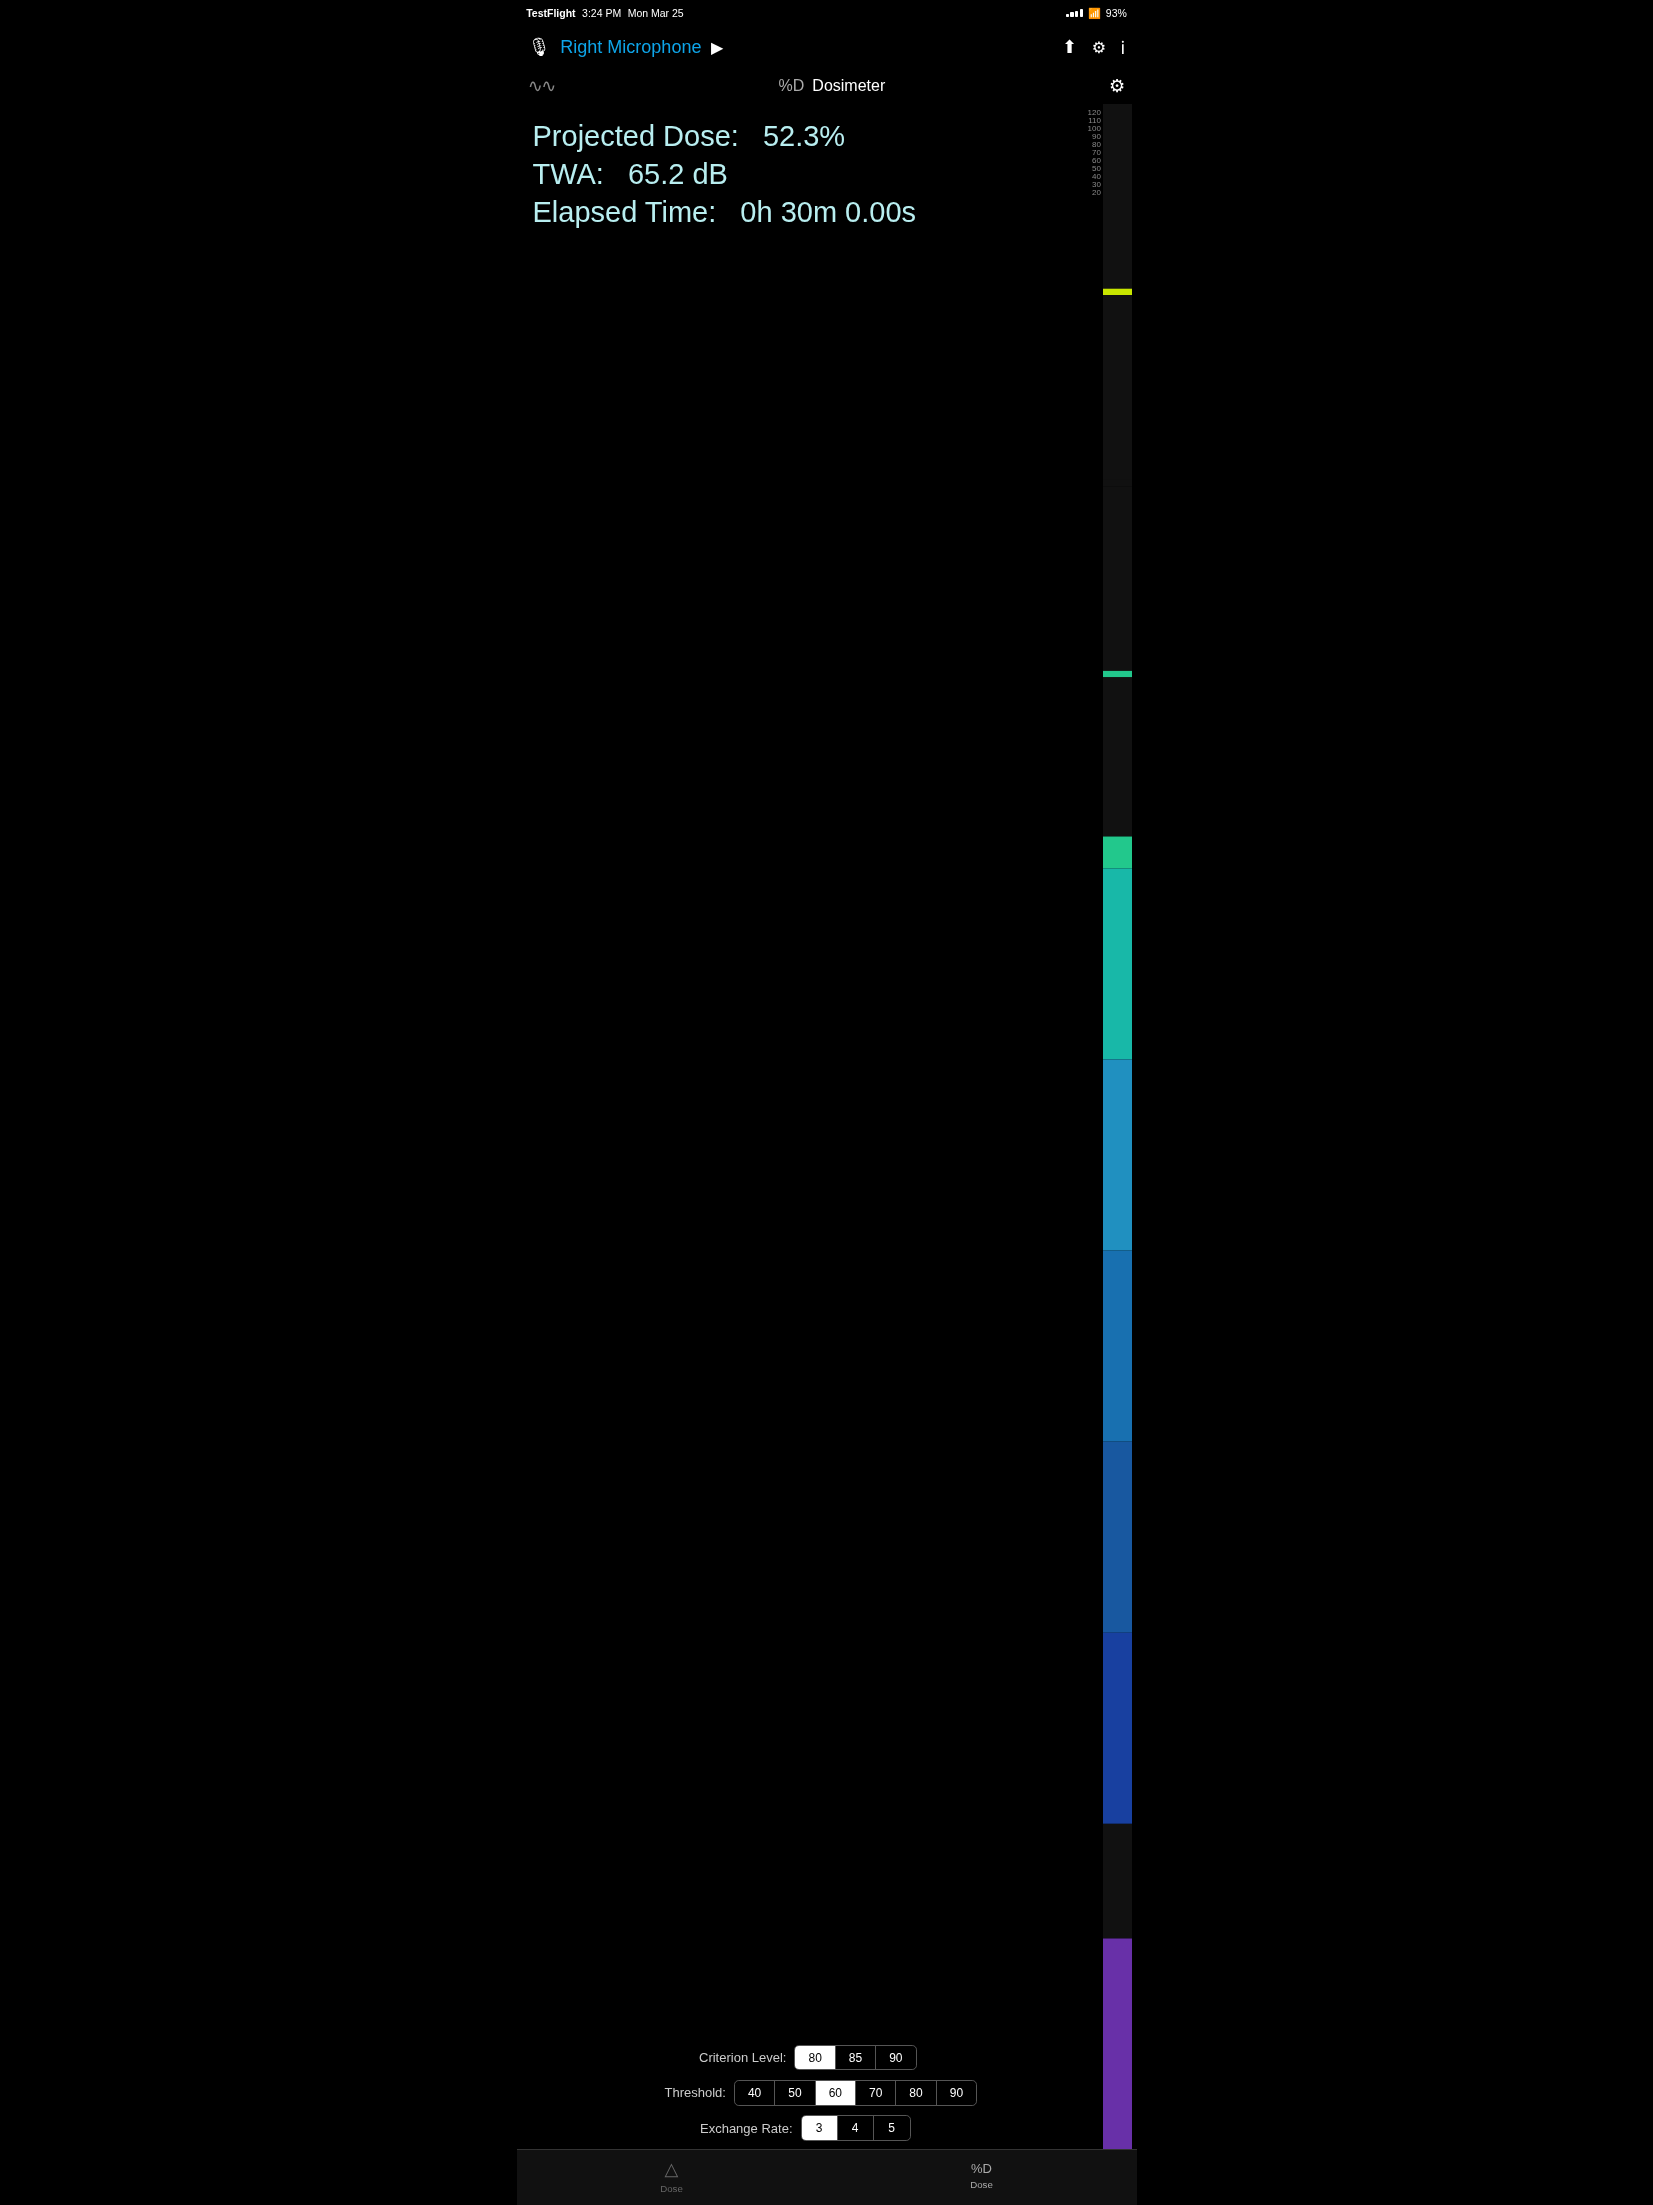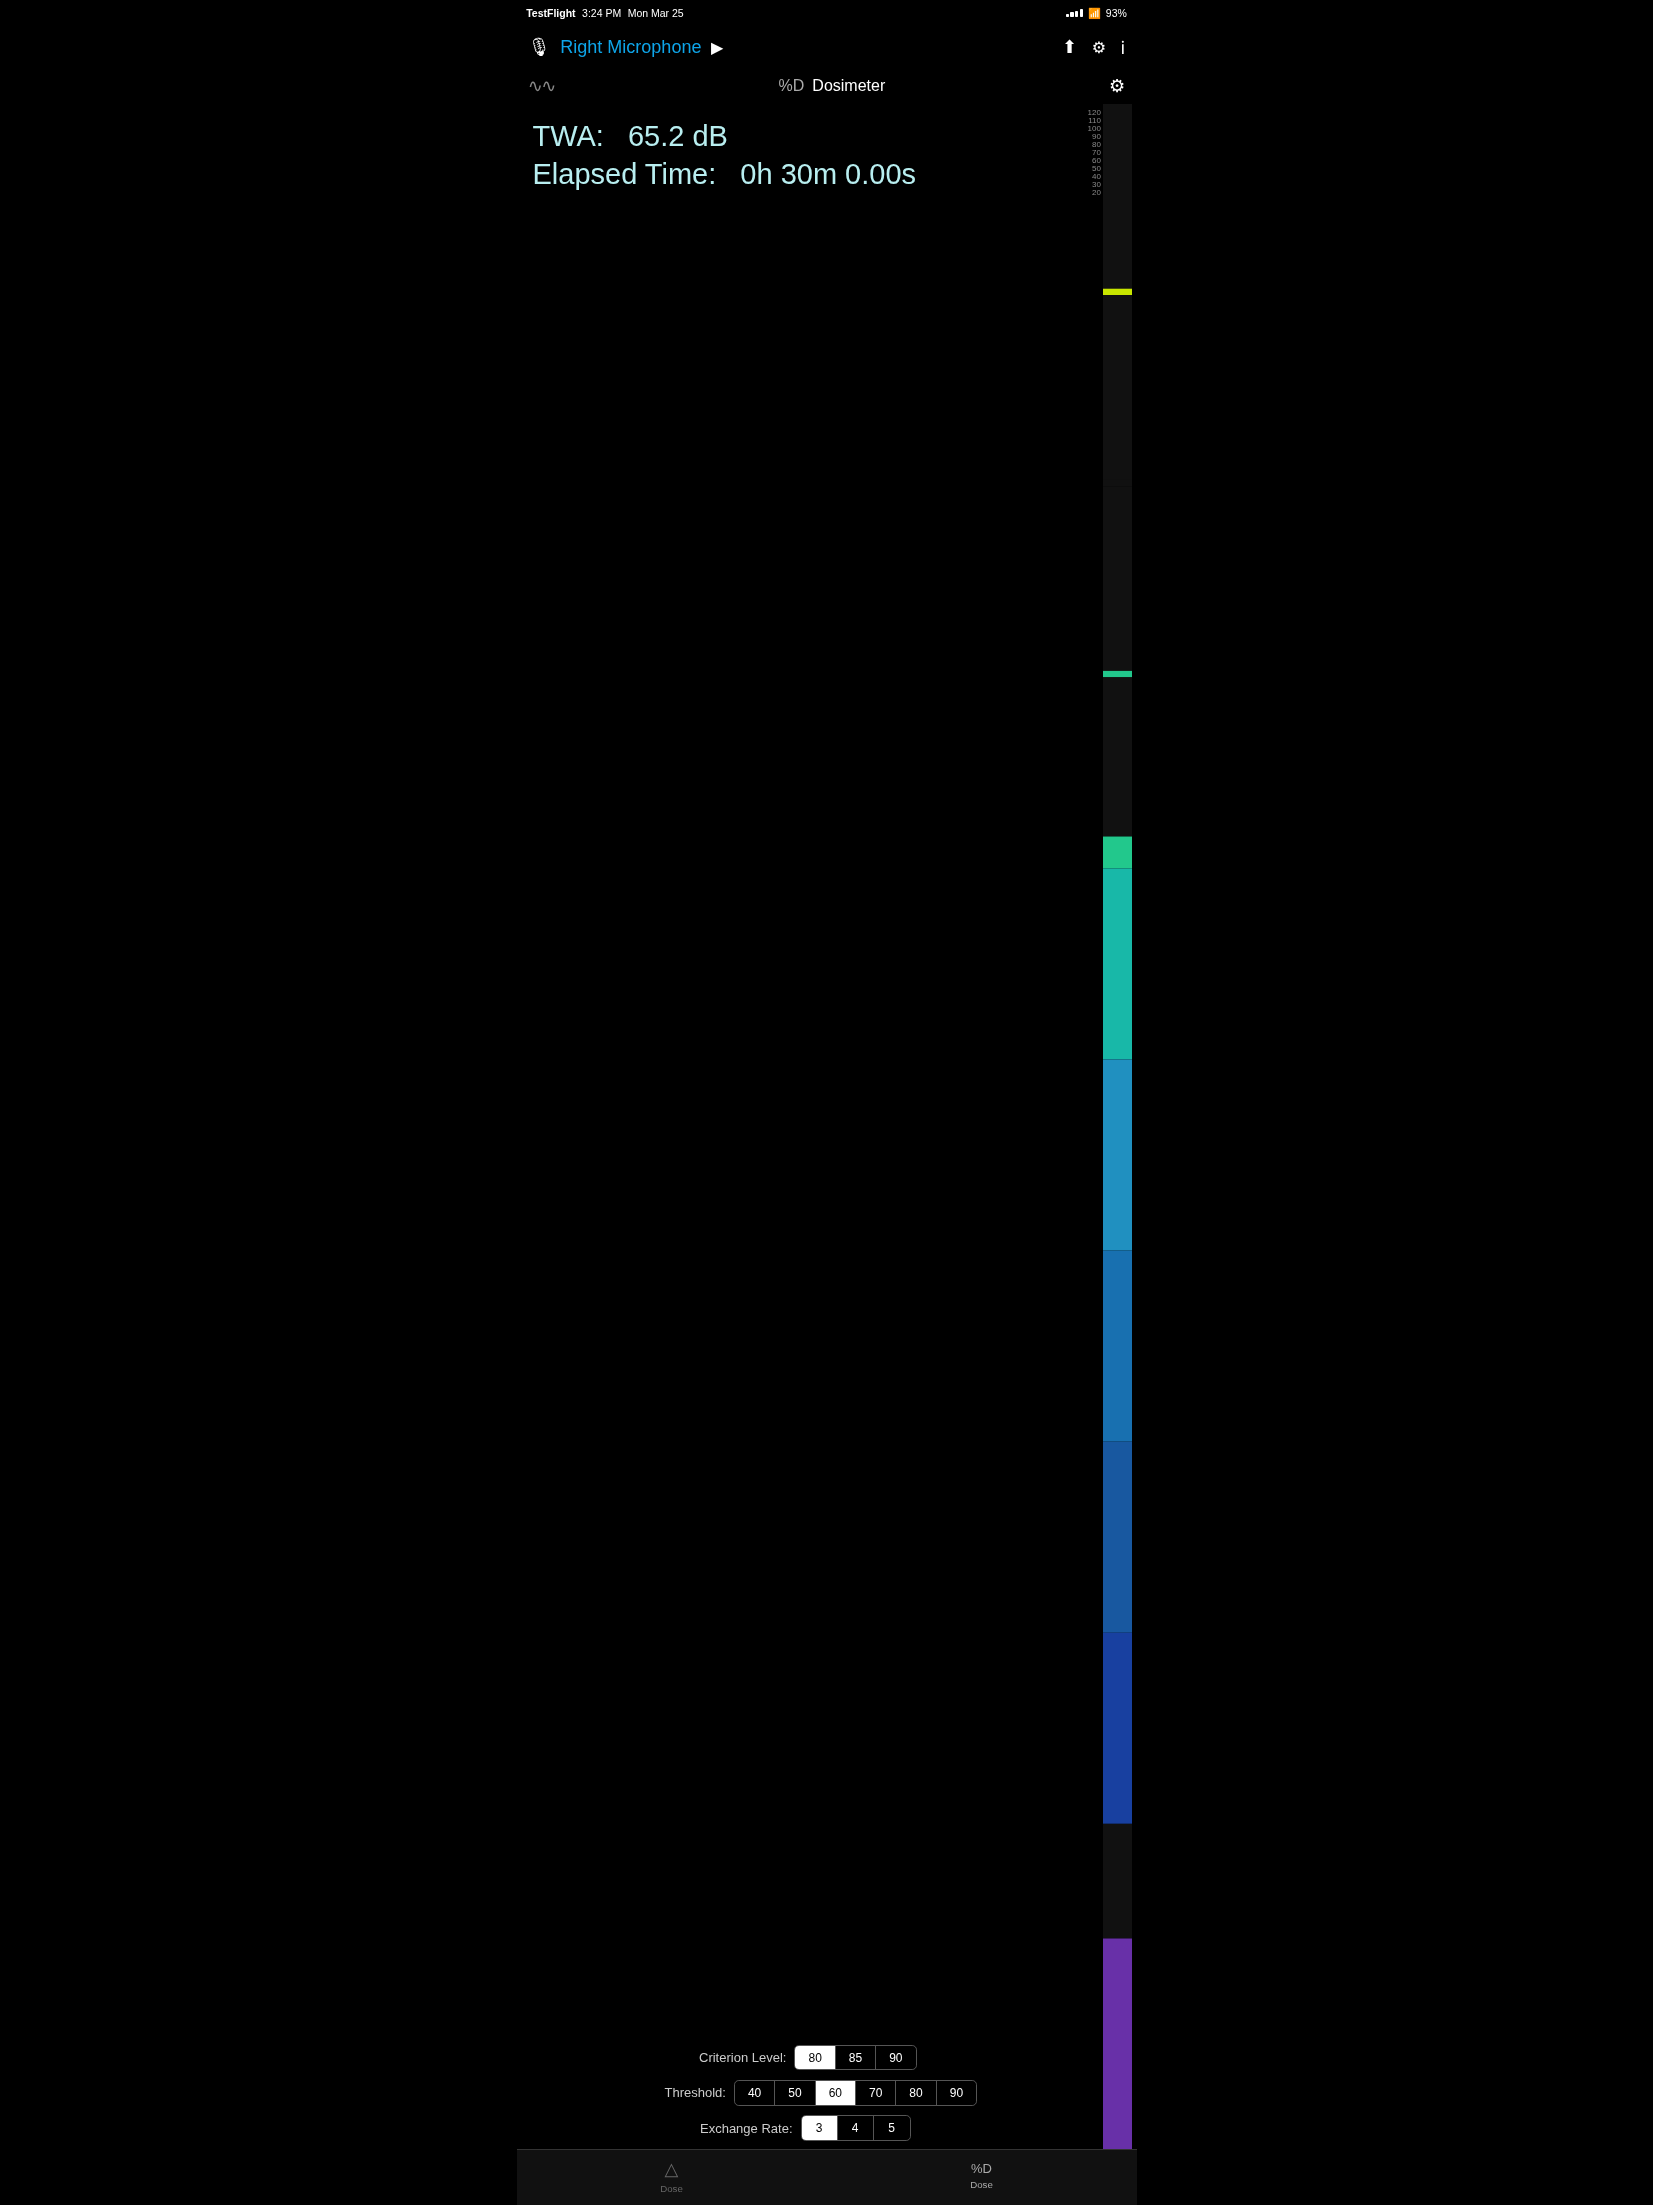--- a/index.html
+++ b/index.html
@@ -331,20 +331,24 @@
       <button class="gear-sm" style="background:none;border:none;color:#fff;font-size:18px;cursor:pointer;">⚙</button>
     </div>
   </div>
 
   <div class="main-row">
 
     <div class="left-section">
 
 
       <div class="stats-area">
+        <div class="stat-row">
+          <span>Projected Dose:</span>
+          <span style="margin-left:16px;">52.3%</span>
+        </div>
         <div class="stat-row">
           <span>TWA:</span>
           <span style="margin-left:16px;">65.2 dB</span>
         </div>
         <div class="stat-row">
           <span>Elapsed Time:</span>
           <span style="margin-left:16px;">0h 30m 0.00s</span>
         </div>
       </div>
 

